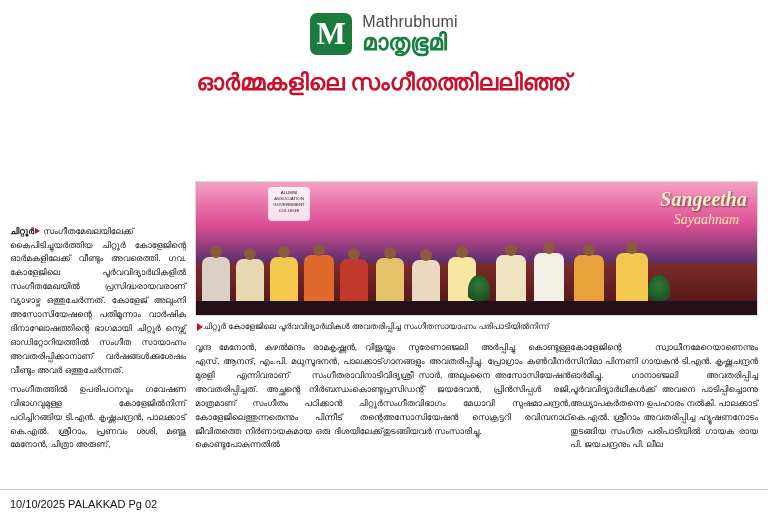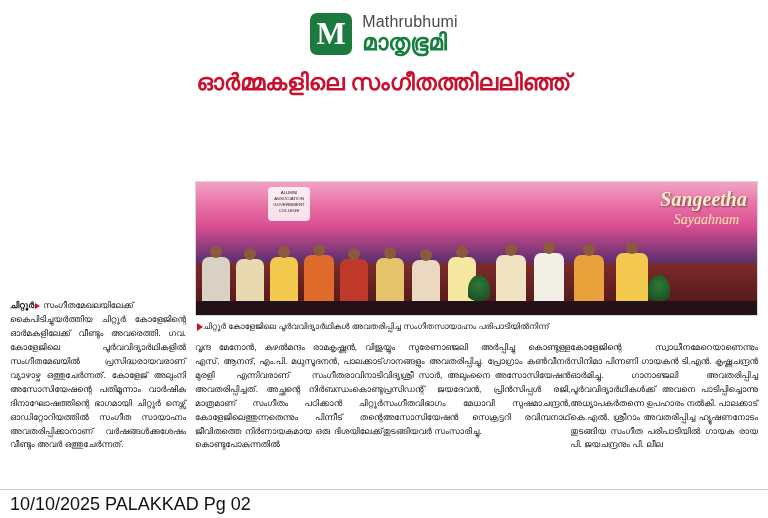--- a/index.html
+++ b/index.html
@@ -238,21 +238,21 @@
   .footer {
     position: absolute;
     left: 0;
     right: 0;
     bottom: 0;
     height: 28px;
     border-top: 1px solid #c9c9c9;
     display: flex;
     align-items: center;
     padding-left: 10px;
-    font-size: 18px;
+    font-size: 11px;
     color: #111111;
     background: #ffffff;
     font-family: "Liberation Sans", sans-serif;
   }
 </style>
 </head>
 <body>
 
 <div class="page">
 
@@ -267,20 +267,21 @@
   <div class="headline">
     <span class="l1">ഓർമ്മകളിലെ സംഗീതത്തിലലിഞ്ഞ്</span>
   </div>
 
   <div class="content">
 
     <div class="col-left">
       <p class="para">
         <span class="dateline-tag">ചിറ്റൂർ</span><span class="tri"></span><span>സംഗീതമേഖലയിലേക്ക് കൈപിടിച്ചുയർത്തിയ ചിറ്റൂർ കോളേജിന്റെ ഓർമകളിലേക്ക് വീണ്ടും അവരെത്തി. ഗവ. കോളേജിലെ പൂർവവിദ്യാർഥികളിൽ സംഗീതമേഖയിൽ പ്രസിദ്ധരായവരാണ് വ്യാഴാഴ്ച ഒത്തുചേർന്നത്. കോളേജ് അലുംനി അസോസിയേഷന്റെ പതിമൂന്നാം വാർഷിക ദിനാഘോഷത്തിന്റെ ഭാഗമായി ചിറ്റൂർ നെഴ്സ് ഓഡിറ്റോറിയത്തിൽ സംഗീത സായാഹ്നം അവതരിപ്പിക്കാനാണ് വർഷങ്ങൾക്കുശേഷം വീണ്ടും അവർ ഒത്തുചേർന്നത്.</span>
       </p>
+      <p class="para">സംഗീതത്തിൽ ഉപരിപഠനവും ഗവേഷണ വിഭാഗവുമുള്ള കോളേജിൽനിന്ന് പഠിച്ചിറങ്ങിയ ടി.എൻ. കൃഷ്ണചന്ദ്രൻ, പാലക്കാട് കെ.എൽ. ശ്രീറാം, പ്രണവം ശശി, മഞ്ജു മേനോൻ, ചിത്രാ അരുണ്,</p>
     </div>
 
     <div class="col-right">
 
       <div class="photo">
         <div class="bg-banner"></div>
         <div class="banner-text">Sangeetha</div>
         <div class="banner-sub">Sayaahnam</div>
         <div class="alumni-badge">ALUMNI ASSOCIATION GOVERNMENT COLLEGE</div>
         <div class="stage"></div>

